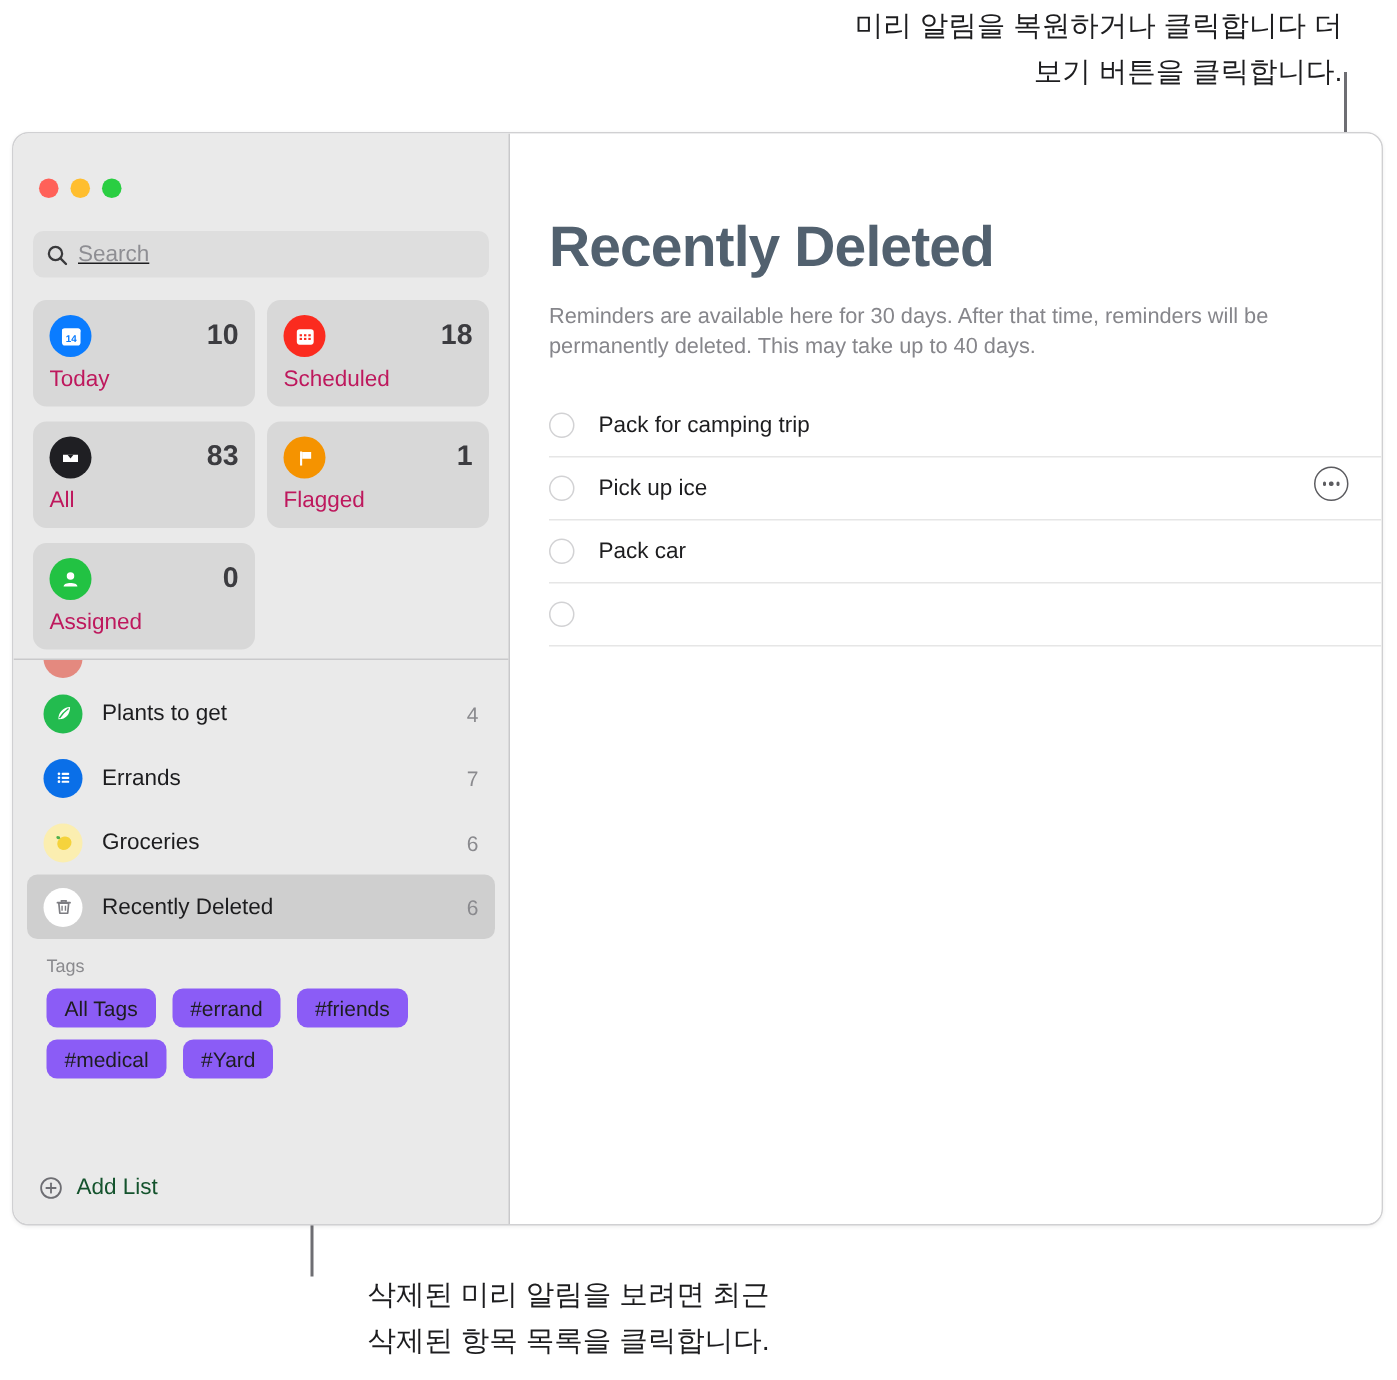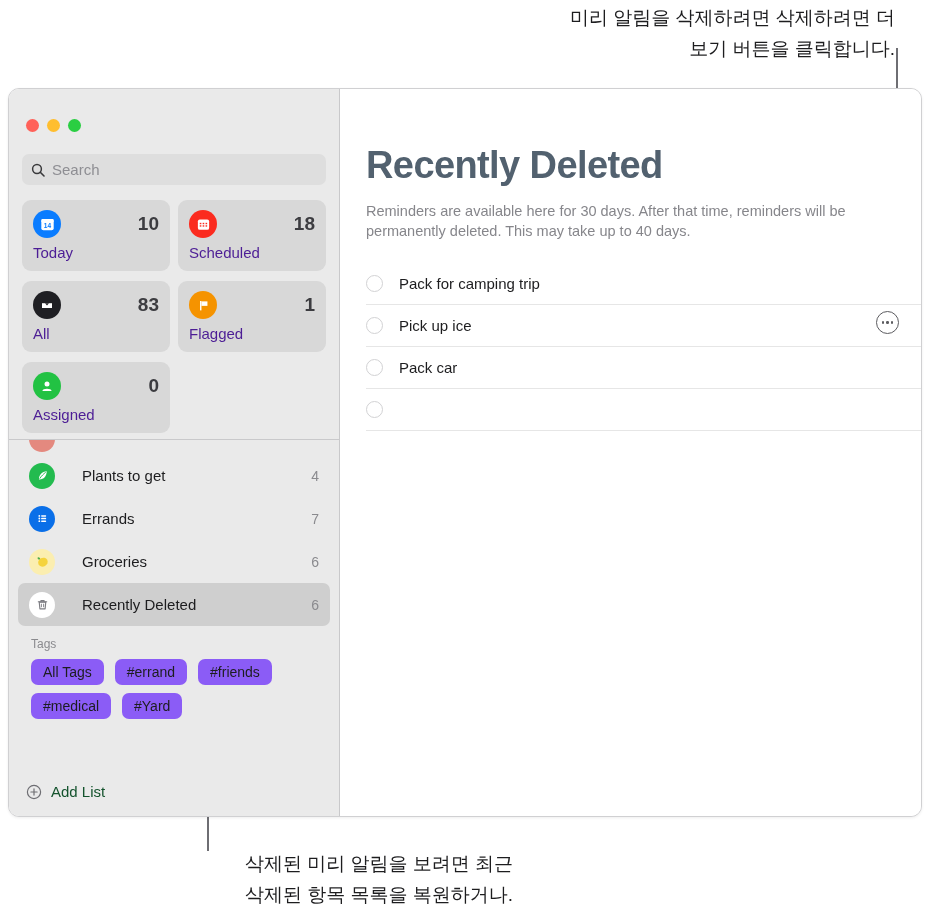--- a/index.html
+++ b/index.html
@@ -102,20 +102,21 @@
   }
   #search-input {
     border: none;
     outline: none;
     background: transparent;
     font-size: 15px;
     font-family: inherit;
     color: #1d1d1f;
     flex: 1;
     padding: 0;
+    text-decoration: underline;
   }
   #search-input::placeholder { color: #8e8e93; }
 
   
   #smart-grid {
     margin: 15px 13px 0 13px;
     display: grid;
     grid-template-columns: 1fr 1fr;
     gap: 10px 8px;
   }
@@ -140,21 +141,21 @@
     display: flex; align-items: center; justify-content: center;
     flex: 0 0 28px;
   }
   .smart-count {
     font-size: 19px;
     font-weight: bold;
     color: #3c3c40;
   }
   .smart-label {
     font-size: 15px;
-    color: #4c1d95;
+    color: #be185d;
     margin-top: 5px;
   }
 
   
   #sidebar-sep {
     height: 1px;
     background: #c9c9cb;
     margin: 6px 0 0 0;
   }
 
@@ -174,21 +175,21 @@
   }
 
   
   #lists { padding: 0 9px; }
   .list-row {
     height: 43px;
     display: flex;
     align-items: center;
     padding: 0 11px;
     border-radius: 7px;
-    gap: 27px;
+    gap: 13px;
     cursor: default;
   }
   .list-row.selected { background: #cfcfcf; }
   .list-icon {
     width: 26px; height: 26px;
     border-radius: 50%;
     display: flex; align-items: center; justify-content: center;
     flex: 0 0 26px;
   }
   .list-name {
@@ -299,26 +300,26 @@
     border-radius: 50%;
     background: #5c5c60;
     display: block;
   }
 </style>
 </head>
 <body>
 
 <div id="root">
 
-  <div class="annot" id="annot-top">미리 알림을 삭제하려면 삭제하려면 더
+  <div class="annot" id="annot-top">미리 알림을 복원하거나 클릭합니다 더
 보기 버튼을 클릭합니다.</div>
   <div class="callout-line" id="callout-top-line"></div>
 
   <div class="annot" id="annot-bottom">삭제된 미리 알림을 보려면 최근
-삭제된 항목 목록을 복원하거나.</div>
+삭제된 항목 목록을 클릭합니다.</div>
   <div class="callout-line" id="callout-bottom-line"></div>
 
   <div id="window">
 
     <div id="sidebar">
 
       <div id="traffic">
         <div class="light red"></div>
         <div class="light yellow"></div>
         <div class="light green"></div>

